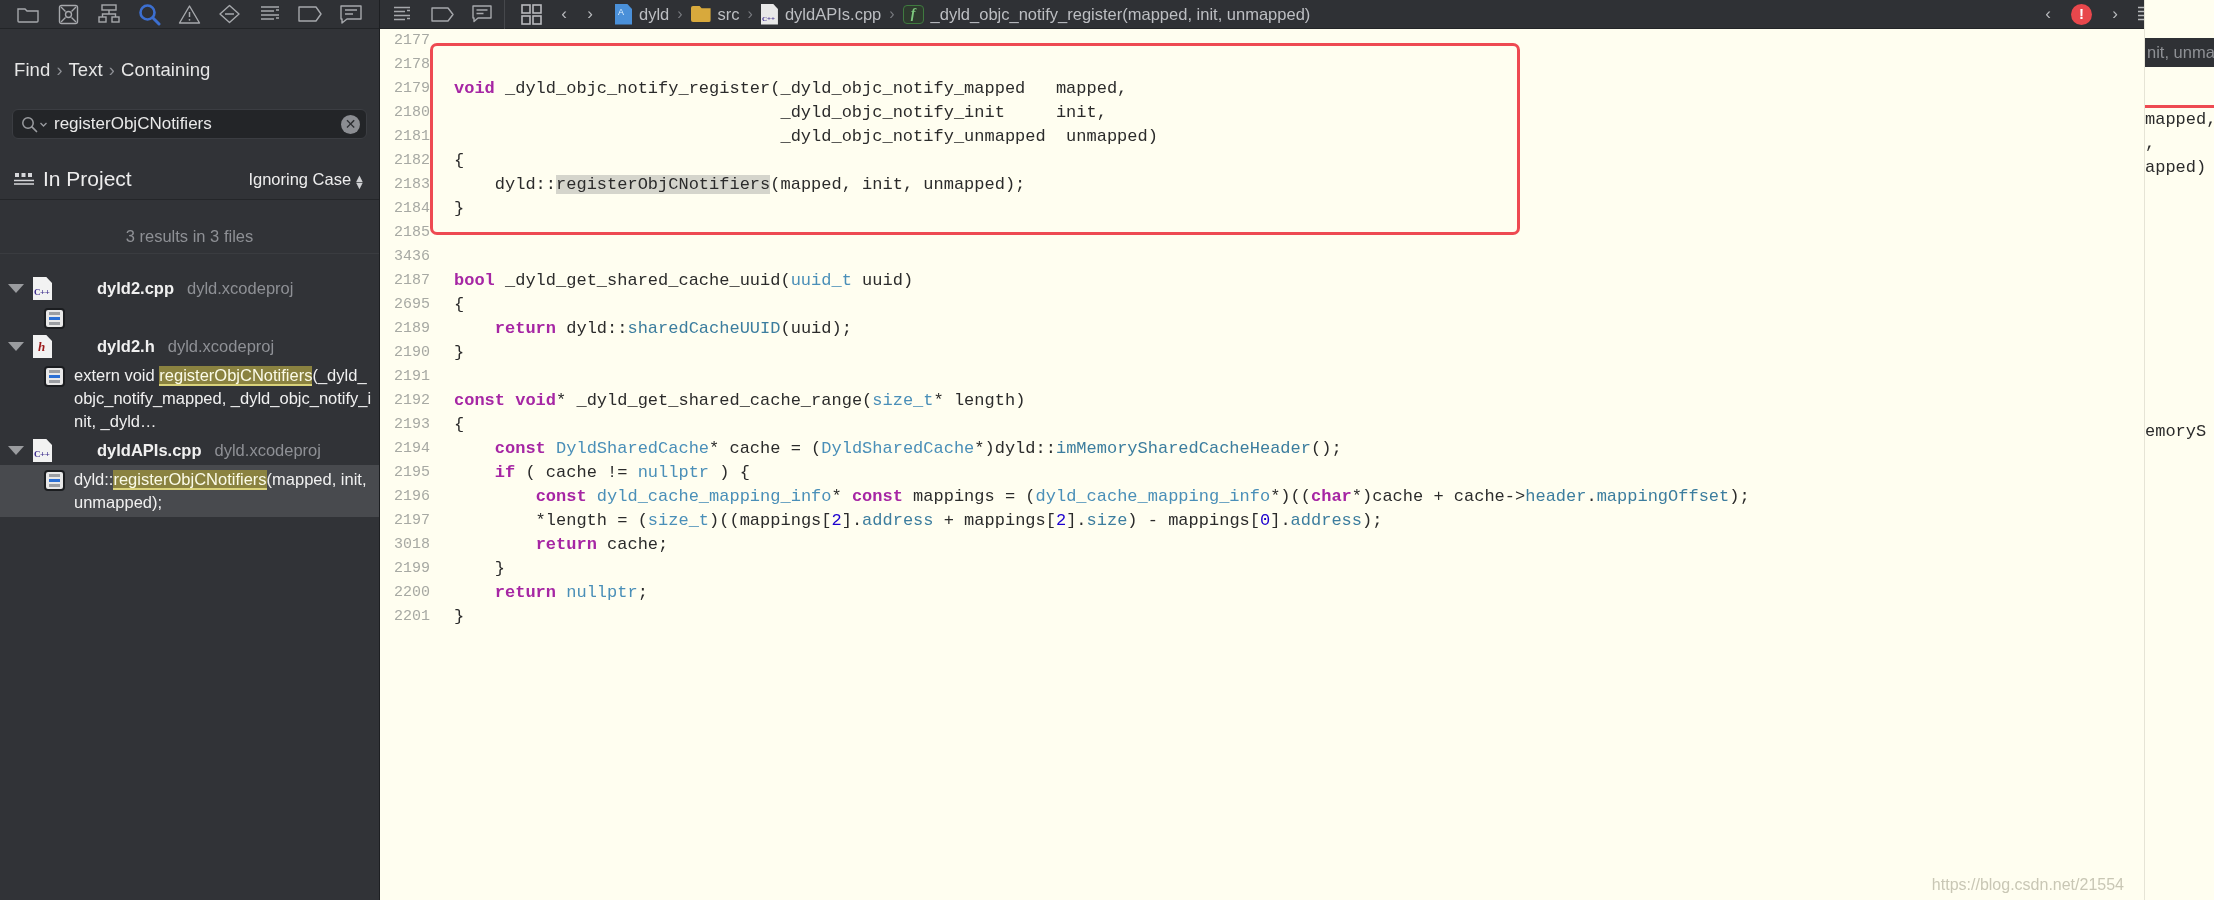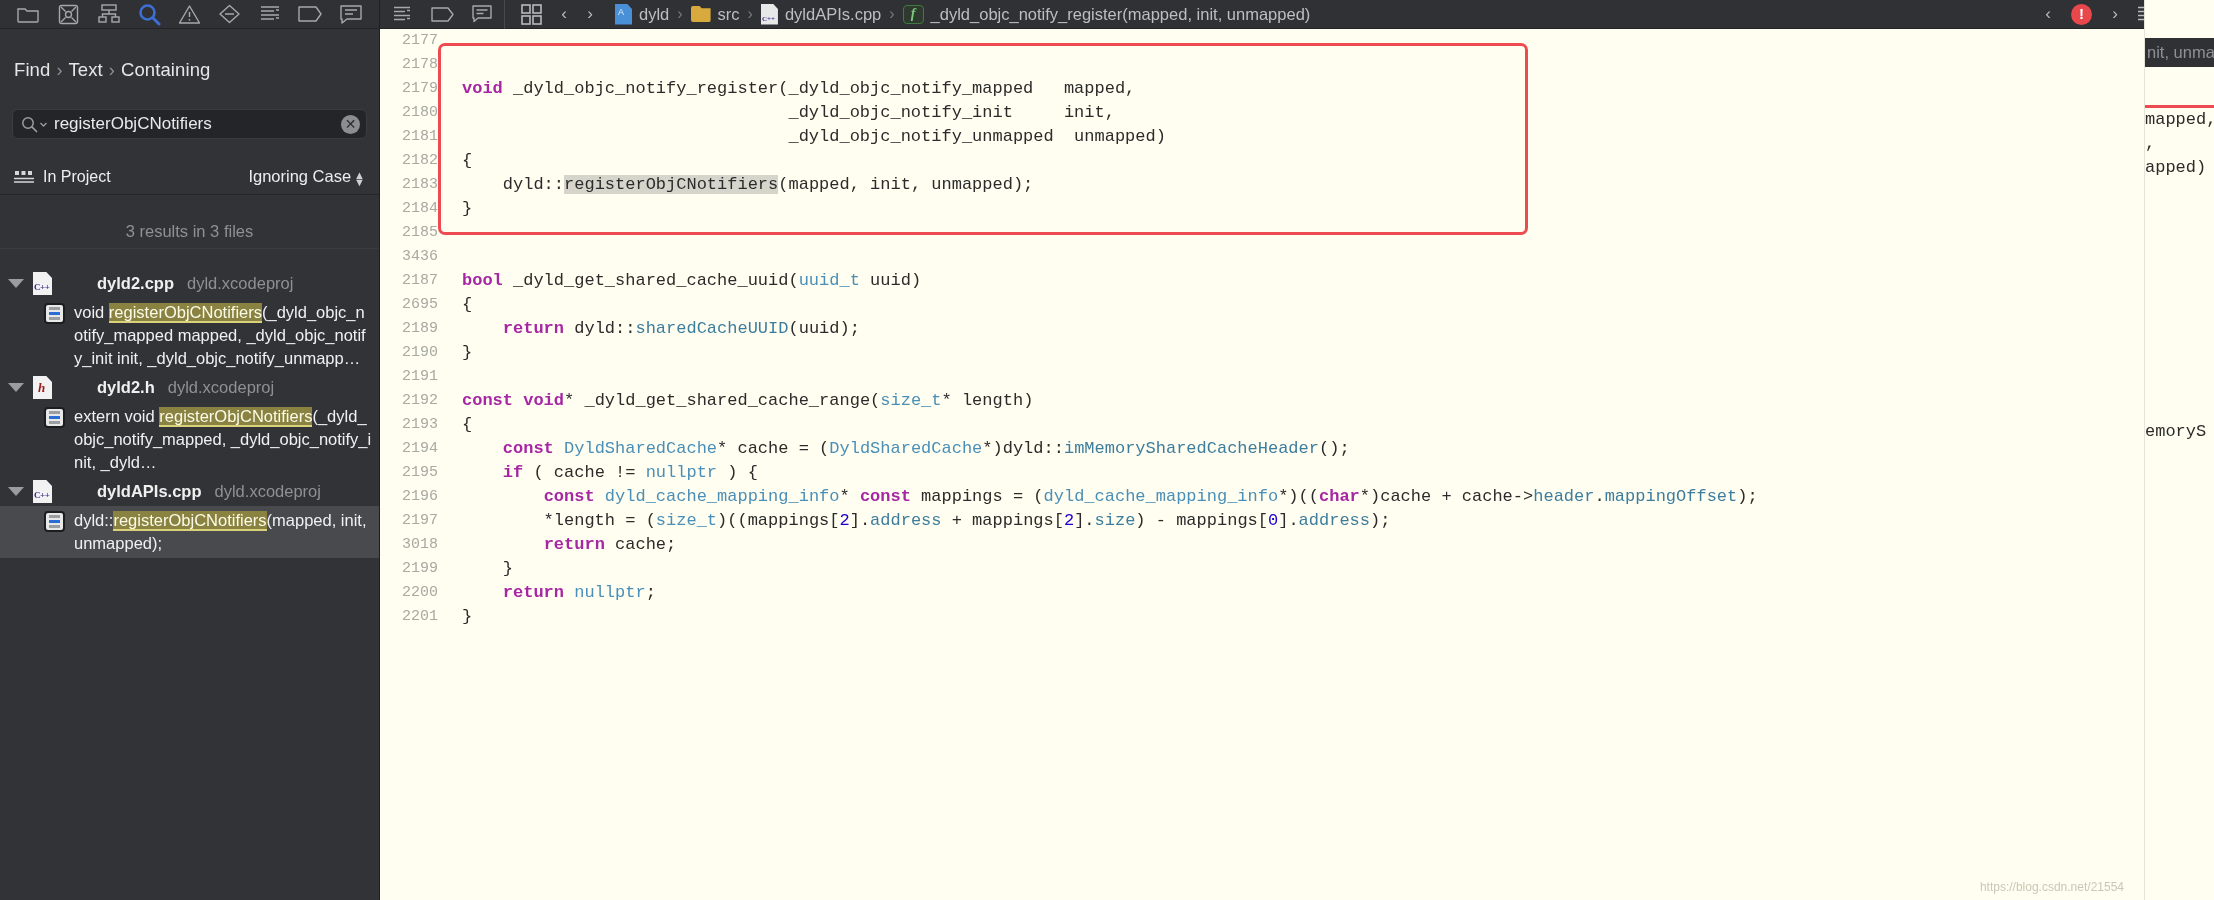--- a/index.html
+++ b/index.html
@@ -64,21 +64,21 @@
     font-size: 14px; line-height: 19px; text-align: center;
     font-family: "Liberation Sans", sans-serif;
     flex: 0 0 auto;
   }
 
   .scope-row {
     display: flex; align-items: center;
     padding: 8px 14px 8px 14px;
     border-bottom: 1px solid #242629;
   }
-  .scope-left { display: flex; align-items: center; gap: 9px; color: #ededed; font-size: 16px;}
+  .scope-left { display: flex; align-items: center; gap: 9px; color: #ededed; font-size: 21px;}
   .scope-right { margin-left: auto; display: flex; align-items: flex-end; color: #ededed; font-size: 16.5px; gap: 3px;}
   .stepper { display: flex; flex-direction: column; line-height: 7px; font-size: 11px; color: #cfd0d3;}
 
   .results-count {
     text-align: center; color: #8e9095;
     font-size: 16.5px; padding: 7px 0 7px 0;
     border-bottom: 1px solid #3a3c40;
   }
   .results-list { flex: 1 1 auto; overflow: hidden; }
 
@@ -177,21 +177,21 @@
   .et-right { margin-left: auto; display: flex; align-items: center; padding-right: 6px; gap: 0px;}
   .err-badge {
     width: 21px; height: 21px; border-radius: 50%; background: #e8474c;
     color: #fff; font-size: 15px; font-weight: bold; text-align: center; line-height: 20px;
     margin: 0 10px;
   }
   .et-right .ico { width: 40px; height: 28px; display:flex; align-items:center; justify-content:center;}
 
   .code-area {
     flex: 1 1 auto; position: relative; background: #fffef0;
-    display: flex; overflow: hidden; margin-left: 8px;
+    display: flex; overflow: hidden;
   }
   .gutter {
     width: 60px; flex: 0 0 60px; text-align: right;
     padding-right: 10px; padding-top: 0px;
     color: #a7a9a3; font-family: "Liberation Mono", monospace; font-size: 15px;
     user-select: none;
   }
   .gutter div { height: 24px; line-height: 24px; }
   .code-body {
     flex: 1 1 auto; position: relative;
@@ -219,21 +219,21 @@
     overflow: hidden;
     font-family: "Liberation Mono", monospace; font-size: 17px;
     color: #2b2b2b; white-space: pre;
   }
   .minimap .mm-top { height: 29px; background:#2f3135; color:#8e9095; font-family:"Liberation Sans",sans-serif; font-size:16.5px; line-height:29px; padding-left:2px;}
   .mm-line { height: 24px; line-height: 24px; }
   .mm-rule { height: 3px; background: #ee4a52; }
 
   .watermark {
     position: absolute; right: 90px; bottom: 6px;
-    color: #c9c7b5; font-size: 12px;
+    color: #c9c7b5; font-size: 16px;
     font-family: "Liberation Sans", sans-serif;
   }
 </style>
 </head>
 <body>
 
 <div id="app">
 
   <div class="navigator">
 
@@ -351,21 +351,20 @@
           </span>
           <span class="file-name">dyld2.cpp</span>
           <span class="file-project">dyld.xcodeproj</span>
         </div>
         <div class="result-row">
           <span class="res-icon">
             <i></i>
             <i class="blue"></i>
             <i></i>
           </span>
-          <span class="res-text"><span>void </span><span class="hl">registerObjCNotifiers</span><span>(_dyld_objc_notify_mapped mapped, _dyld_objc_notify_init init, _dyld_objc_notify_unmapp…</span></span>
         </div>
         <div class="file-row">
           <span class="disclosure"></span>
           <span class="file-icon h">
             <span class="tag">h</span>
           </span>
           <span class="file-name">dyld2.h</span>
           <span class="file-project">dyld.xcodeproj</span>
         </div>
         <div class="result-row">

